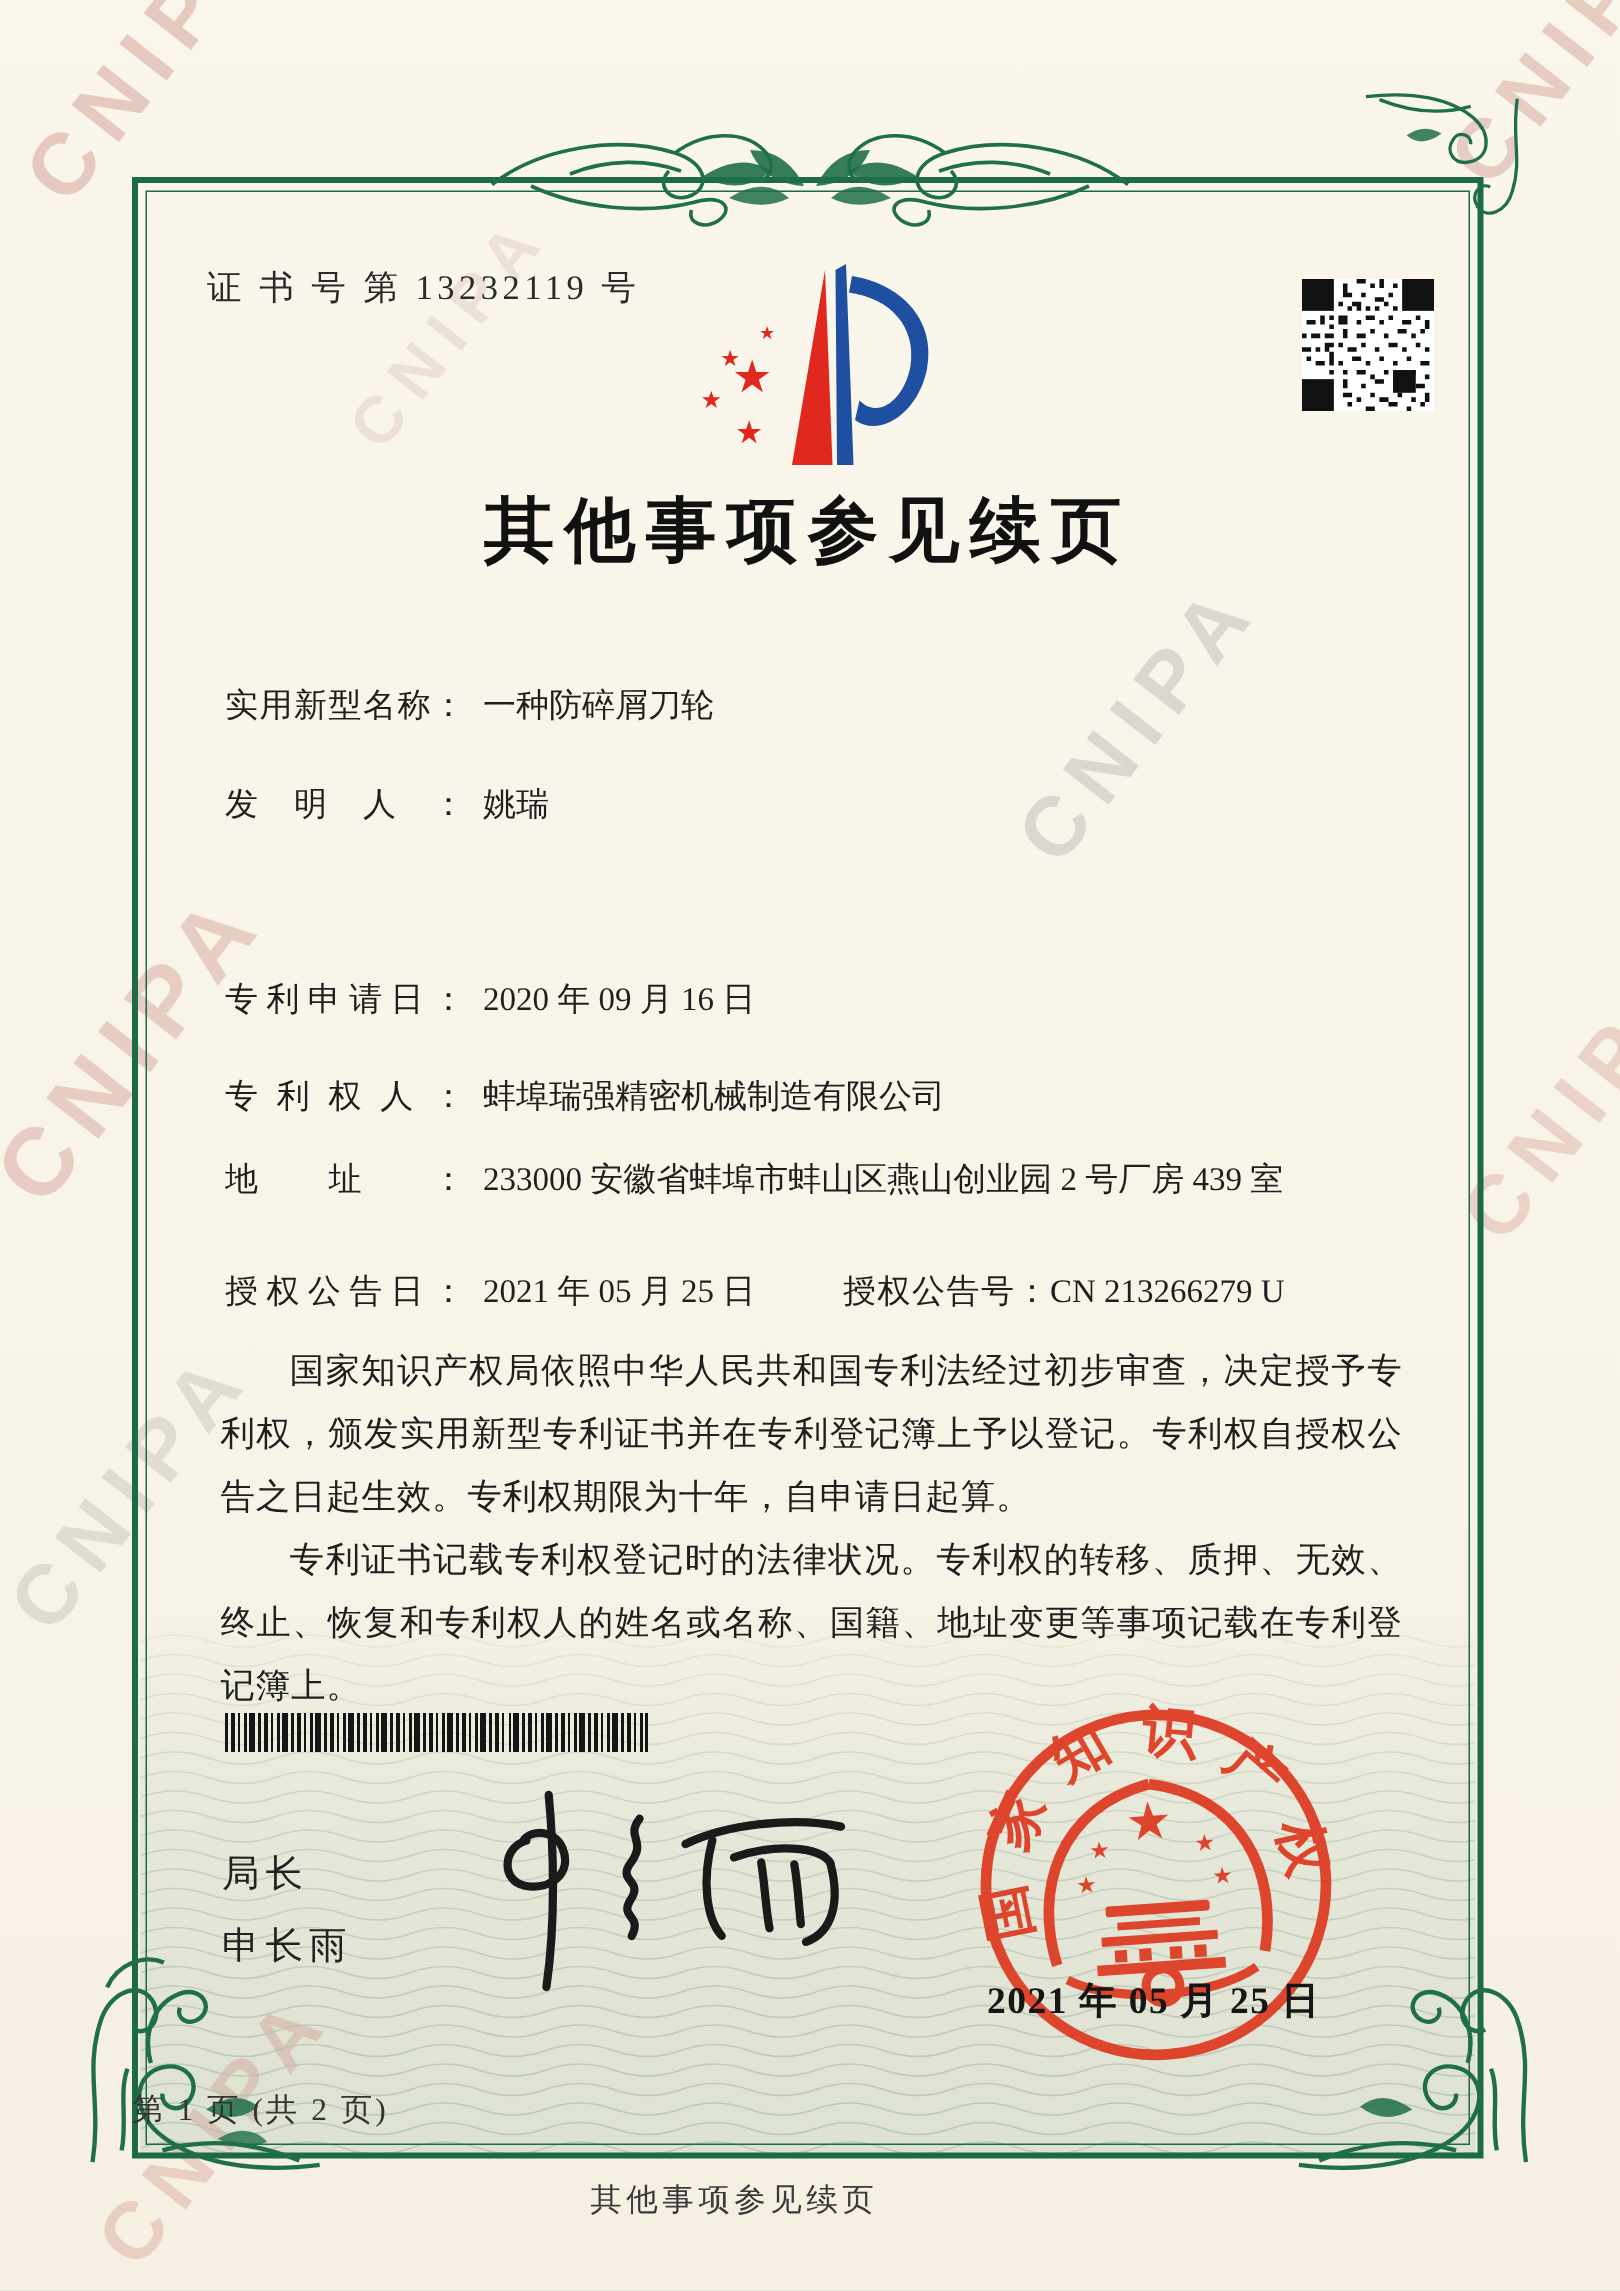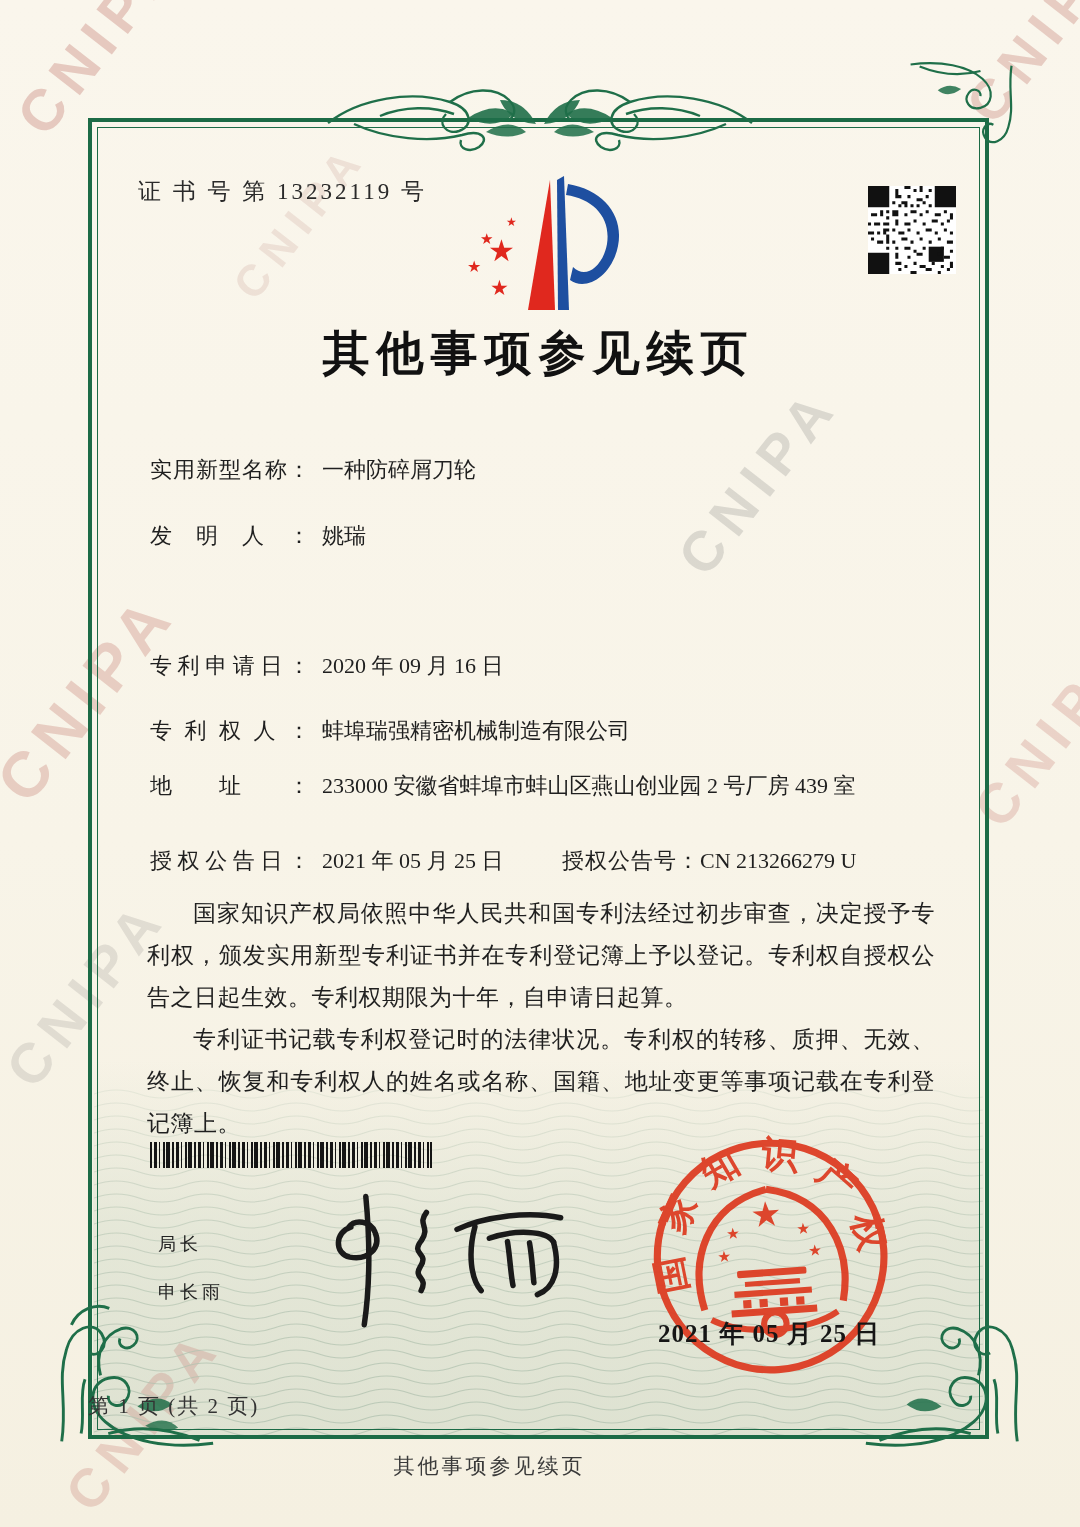--- a/index.html
+++ b/index.html
@@ -59,21 +59,21 @@
   .paras p{margin:0;text-indent:2em;}
   .barcode{
     position:absolute;left:150px;top:1142px;width:282px;height:26px;z-index:4;
     background:repeating-linear-gradient(90deg,
       #151515 0 2px,transparent 2px 4px,
       #151515 4px 7px,transparent 7px 9px,
       #151515 9px 10px,transparent 10px 13px,
       #151515 13px 15px,transparent 15px 16px,
       #151515 16px 20px,transparent 20px 22px);
   }
-  .director{position:absolute;left:158px;z-index:4;font-size:18px;letter-spacing:4px;color:#222;font-family:Liberation Serif, serif;}
+  .director{position:absolute;left:148px;z-index:4;font-size:25px;letter-spacing:4px;color:#222;font-family:Liberation Serif, serif;}
   .sig{position:absolute;left:300px;top:1188px;z-index:6;}
   .seal{position:absolute;left:648px;top:1132px;z-index:5;opacity:.93;}
   .sealdate{
     position:absolute;left:658px;top:1317px;z-index:6;
     font-size:25px;font-weight:600;letter-spacing:1px;color:#161616;white-space:nowrap;
   }
   .pageind{
     position:absolute;left:88px;top:1392px;width:812px;z-index:3;
     text-align:left;font-size:21px;letter-spacing:2px;color:#333;
   }

